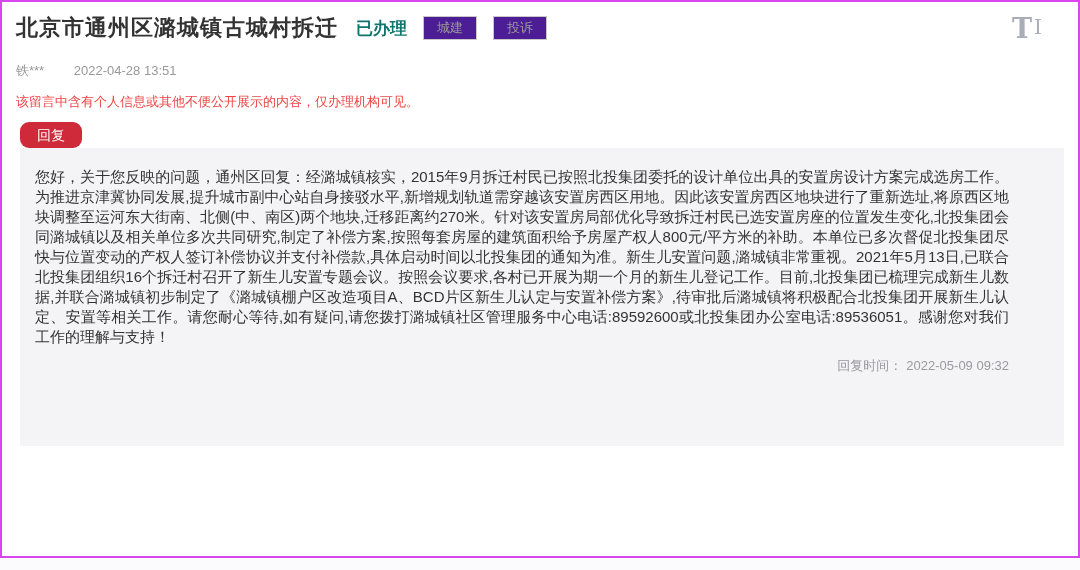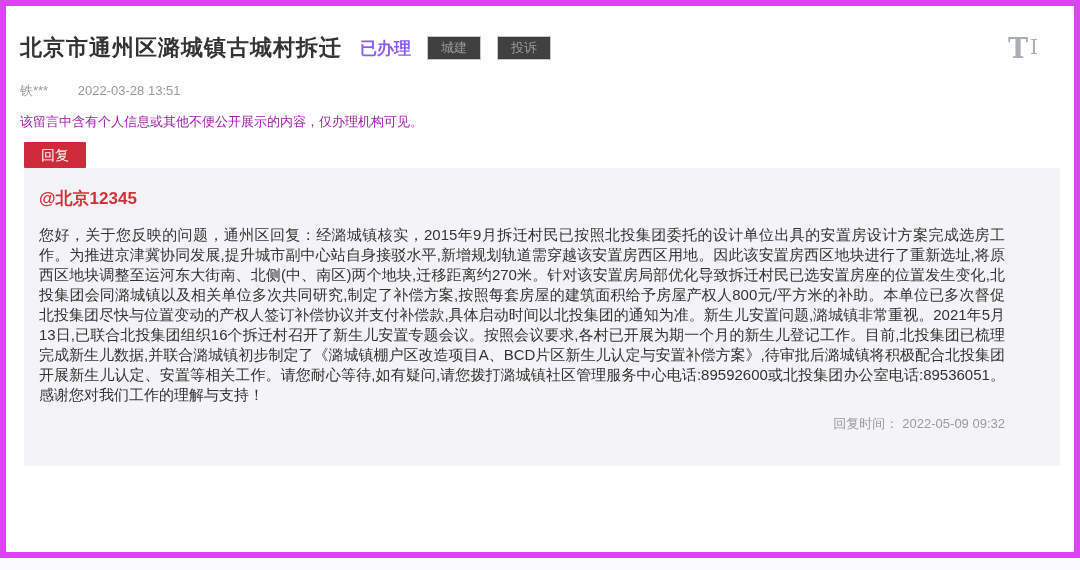--- a/index.html
+++ b/index.html
@@ -6,61 +6,61 @@
   body{
     width:1080px;height:570px;overflow:hidden;
     background:#fbfbfd;
     font-family:"Liberation Sans","DejaVu Sans",sans-serif;
     color:#333;
   }
   .page{
     box-sizing:border-box;
     width:1080px;height:558px;
     background:#ffffff;
-    border:6px solid #d946ef;
-    padding:28px 14px 0 14px;
+    border:2px solid #d946ef;
+    padding:12px 14px 0 14px;
     position:relative;
   }
   
   .title-row{display:flex;align-items:center;}
   .page-title{
     font-size:22px;font-weight:bold;color:#333;
     margin:0;letter-spacing:1px;line-height:28px;
   }
   .status{
-    margin-left:18px;color:#8b5cf6;font-size:17px;font-weight:bold;
+    margin-left:18px;color:#0f766e;font-size:17px;font-weight:bold;
   }
   .tag{
     display:inline-block;margin-left:16px;
-    border:1px solid #c9c9c9;color:#9a9a9a;background:#404040;
+    border:1px solid #c9c9c9;color:#9a9a9a;background:#4c1d95;
     font-size:13px;padding:3px 13px;line-height:16px;cursor:pointer;
   }
   .font-icon{
     margin-left:auto;margin-right:22px;
     font-family:"DejaVu Serif","Liberation Serif",serif;
     color:#a9adb8;user-select:none;cursor:pointer;
     display:flex;align-items:flex-start;line-height:1;
   }
   .font-icon .big-t{font-size:27px;font-weight:bold;}
   .font-icon .cursor-bar{font-size:20px;margin-left:2px;margin-top:2px;font-weight:normal;}
   
   .meta-row{margin-top:20px;font-size:13px;color:#999;}
   .meta-row .author{margin-right:26px;}
   
   .complaint-body{
     margin-top:12px;font-size:16px;color:#333;
     line-height:31px;text-align:justify;
   }
   
-  .privacy-notice{margin-top:13px;font-size:13px;color:#a21caf;}
+  .privacy-notice{margin-top:13px;font-size:13px;color:#ef4444;}
   
   .reply-button{
     display:inline-block;margin-top:11px;margin-left:4px;
     background:#ce2a3a;color:#fff;font-size:14px;
-    padding:5px 17px;line-height:16px;cursor:pointer;border-radius:1px;
+    padding:5px 17px;line-height:16px;cursor:pointer;border-radius:9px;
   }
   .reply-panel{
     margin-left:4px;margin-right:0;
     background:#f4f4f7;
     box-sizing:border-box;
     height:298px;
     padding:19px 55px 10px 15px;
   }
   .reply-mention{
     color:#d03238;font-size:17px;font-weight:bold;margin-bottom:15px;
@@ -86,33 +86,32 @@
     <span class="tag">投诉</span>
     <span class="font-icon">
       <span class="big-t">T</span>
       <span class="cursor-bar">I</span>
     </span>
   </div>
 
   
   <div class="meta-row">
     <span class="author">铁***</span>
-    <span class="date">2022-03-28 13:51</span>
+    <span class="date">2022-04-28 13:51</span>
   </div>
 
   
 
   
   <div class="privacy-notice">该留言中含有个人信息或其他不便公开展示的内容，仅办理机构可见。</div>
 
   
   <div class="reply-button">回复</div>
 
   
   <div class="reply-panel">
-    <div class="reply-mention">@北京12345</div>
     <div class="reply-body">您好，关于您反映的问题，通州区回复：经潞城镇核实，2015年9月拆迁村民已按照北投集团委托的设计单位出具的安置房设计方案完成选房工作。为推进京津冀协同发展,提升城市副中心站自身接驳水平,新增规划轨道需穿越该安置房西区用地。因此该安置房西区地块进行了重新选址,将原西区地块调整至运河东大街南、北侧(中、南区)两个地块,迁移距离约270米。针对该安置房局部优化导致拆迁村民已选安置房座的位置发生变化,北投集团会同潞城镇以及相关单位多次共同研究,制定了补偿方案,按照每套房屋的建筑面积给予房屋产权人800元/平方米的补助。本单位已多次督促北投集团尽快与位置变动的产权人签订补偿协议并支付补偿款,具体启动时间以北投集团的通知为准。新生儿安置问题,潞城镇非常重视。2021年5月13日,已联合北投集团组织16个拆迁村召开了新生儿安置专题会议。按照会议要求,各村已开展为期一个月的新生儿登记工作。目前,北投集团已梳理完成新生儿数据,并联合潞城镇初步制定了《潞城镇棚户区改造项目A、BCD片区新生儿认定与安置补偿方案》,待审批后潞城镇将积极配合北投集团开展新生儿认定、安置等相关工作。请您耐心等待,如有疑问,请您拨打潞城镇社区管理服务中心电话:89592600或北投集团办公室电话:89536051。感谢您对我们工作的理解与支持！</div>
     <div class="reply-time">
       <span class="label">回复时间：</span><span class="value">2022-05-09 09:32</span>
     </div>
   </div>
 
 </div>
 
 </body></html>

